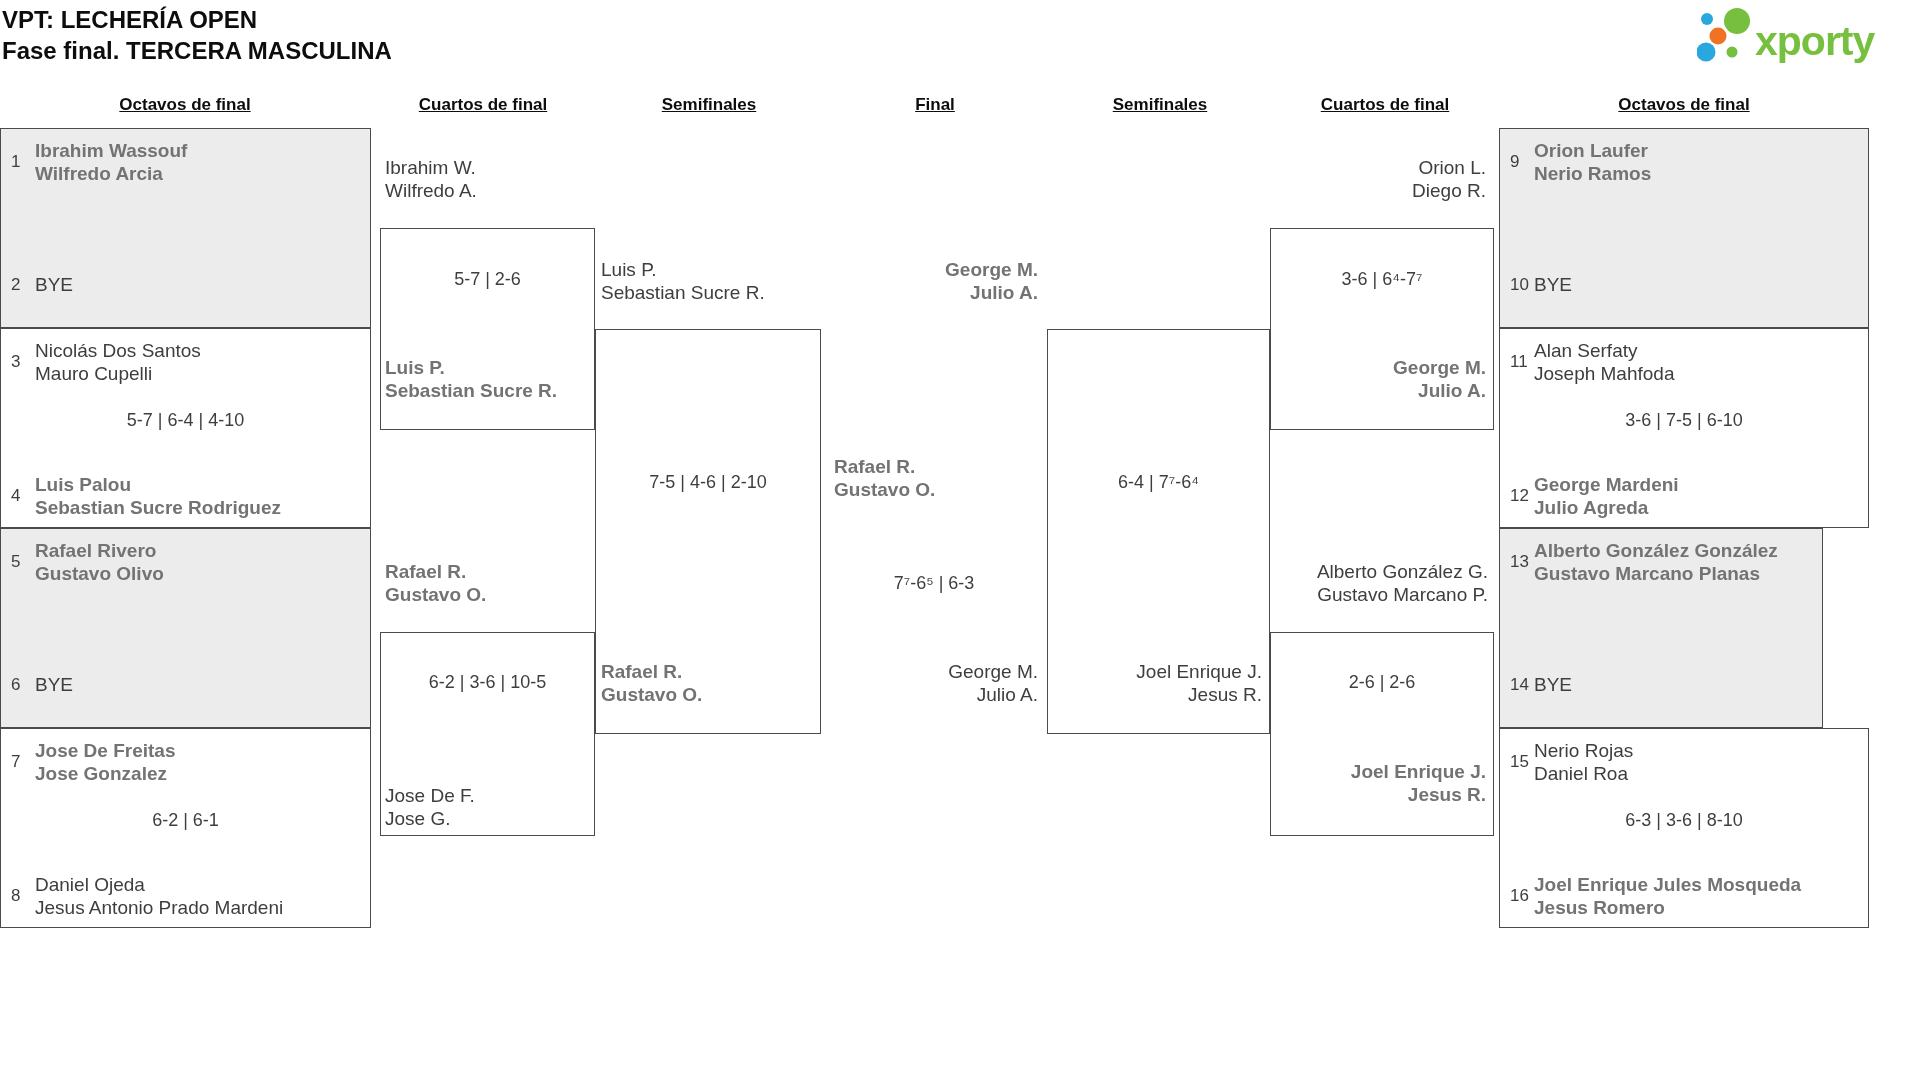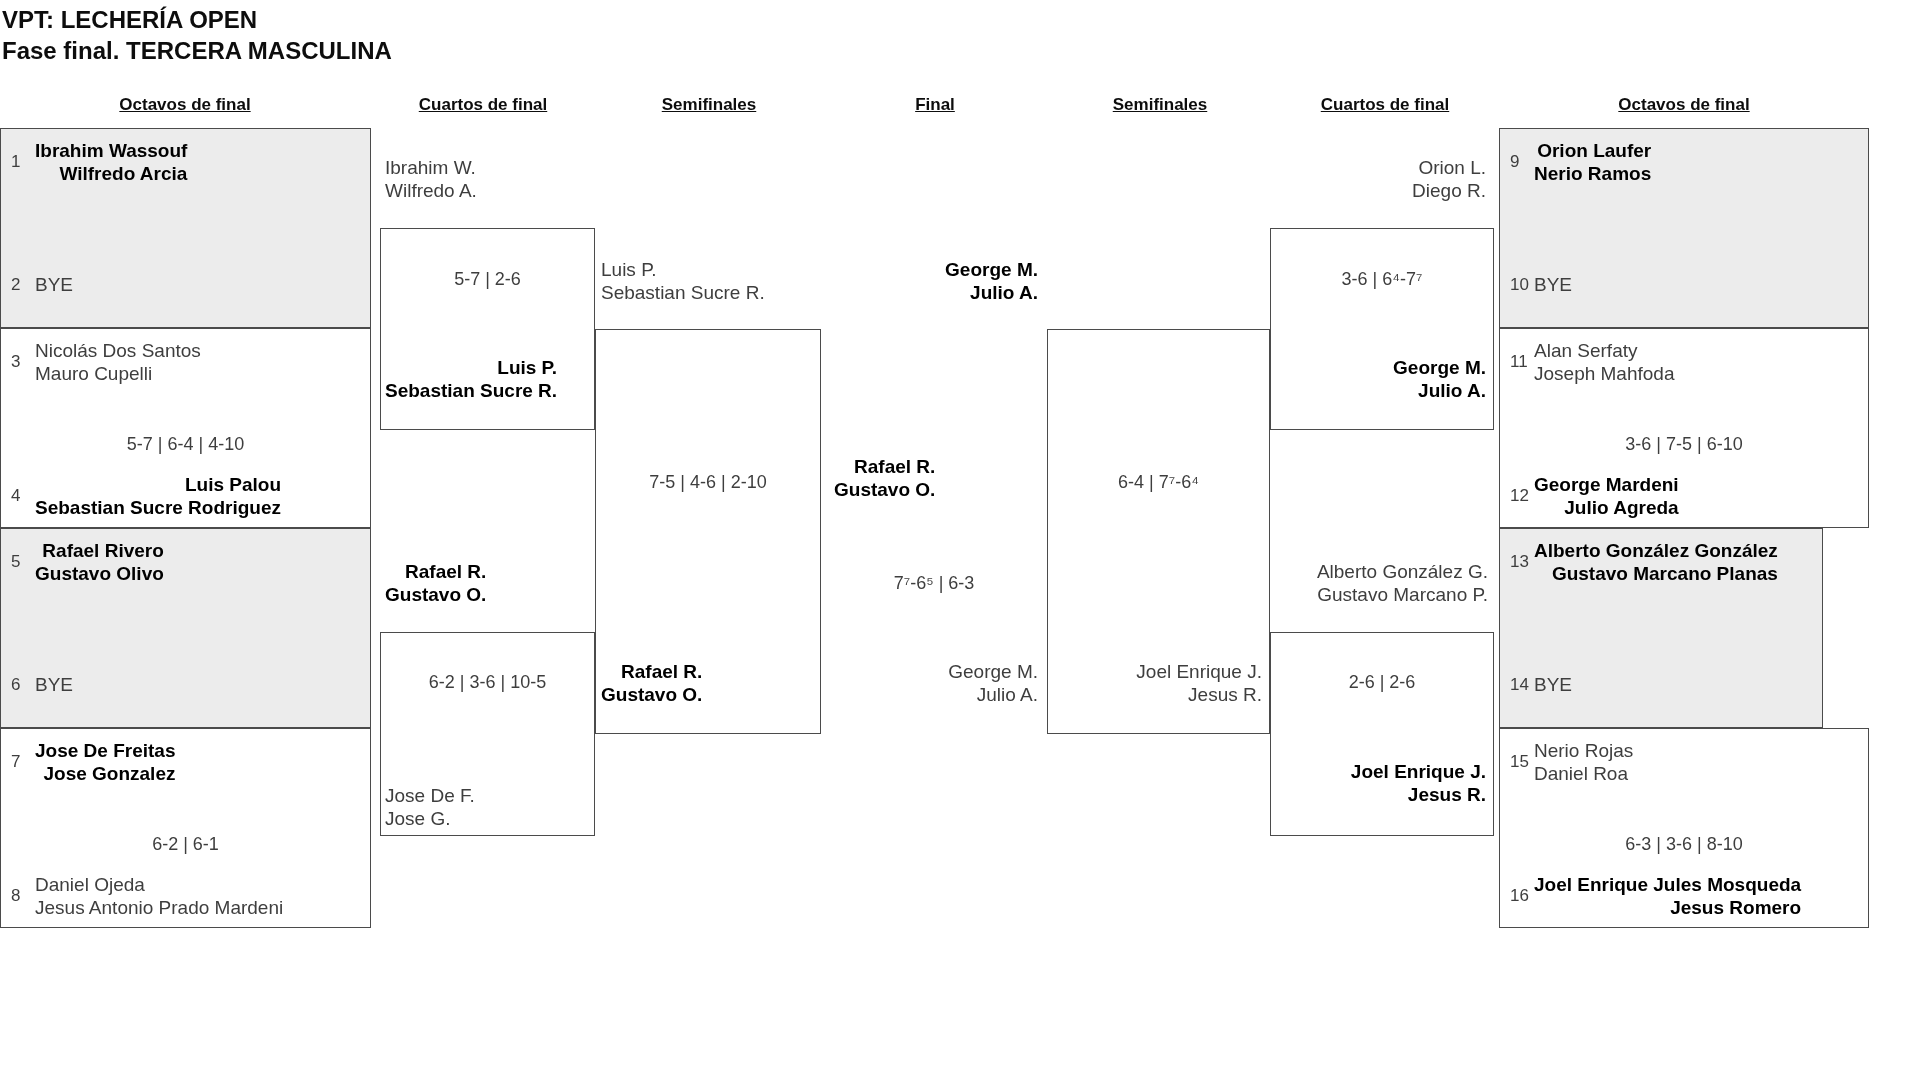--- a/index.html
+++ b/index.html
@@ -9,46 +9,56 @@
   .title { position:absolute; left:2px; top:4px; font-size:24px; font-weight:bold; color:#0d0d0d; line-height:31px; white-space:nowrap; }
 
   .round-header { position:absolute; top:95px; width:220px; text-align:center; font-size:17px; font-weight:bold; color:#0d0d0d; white-space:nowrap;text-decoration:underline; }
 
   .box { position:absolute; border:1px solid #4b4b4b; box-sizing:border-box; background:#ffffff; }
   .box.shaded { background:#ececec; }
   .rect { position:absolute; border:1px solid #4b4b4b; box-sizing:border-box; background:transparent; }
 
   .team-line { font-size:19px; line-height:23px; height:23px; color:#3e3e3e; white-space:nowrap; }
   .team-line:empty { display:none; }
-  .winner { font-weight:bold; color:#000000;text-align:right; }
+  .winner { font-weight:bold; color:#737373; }
 
   .r16-team { position:absolute; left:10px; right:6px; }
   .r16-team .row { display:flex; align-items:center; }
   .r16-team.top { top:10px; }
   .r16-team.bot { bottom:8px; height:46px; }
   .seed { flex:0 0 24px; width:24px; font-size:17px; color:#3e3e3e; }
 
-  .r16-score { position:absolute; left:0; right:0; top:105px; text-align:center; font-size:18px; color:#3e3e3e; white-space:nowrap; }
+  .r16-score { position:absolute; left:0; right:0; top:81px; text-align:center; font-size:18px; color:#3e3e3e; white-space:nowrap; }
 
   .pair { position:absolute; }
   .pair.ra { text-align:right; }
   .score-line { position:absolute; text-align:center; font-size:18px; color:#3e3e3e; white-space:nowrap; }
 
   .logo { position:absolute; left:1697px; top:6px; }
 </style>
 </head>
 <body>
 
 <div class="bracket">
 
   <div class="title">
     <div>VPT: LECHERÍA OPEN</div>
     <div>Fase final. TERCERA MASCULINA</div>
   </div>
 
+  <div class="logo">
+    <svg width="212" height="66" viewBox="0 0 212 66">
+      <circle cx="40" cy="15" r="13" fill="#76bf3f"></circle>
+      <circle cx="10" cy="13" r="6" fill="#29a8e0"></circle>
+      <circle cx="21" cy="30" r="8.5" fill="#ef7322"></circle>
+      <circle cx="9" cy="46" r="9.5" fill="#29a8e0"></circle>
+      <circle cx="35" cy="46" r="5.5" fill="#76bf3f"></circle>
+      <text x="58" y="49" font-size="41" font-weight="bold" fill="#76bf3f" letter-spacing="-1">xporty</text>
+    </svg>
+  </div>
 
   <div class="round-header" style="left:75px">Octavos de final</div>
   <div class="round-header" style="left:373px">Cuartos de final</div>
   <div class="round-header" style="left:599px">Semifinales</div>
   <div class="round-header" style="left:825px">Final</div>
   <div class="round-header" style="left:1050px">Semifinales</div>
   <div class="round-header" style="left:1275px">Cuartos de final</div>
   <div class="round-header" style="left:1574px">Octavos de final</div>
 
   <div class="box shaded" style="left:0;top:128px;width:371px;height:200px">

